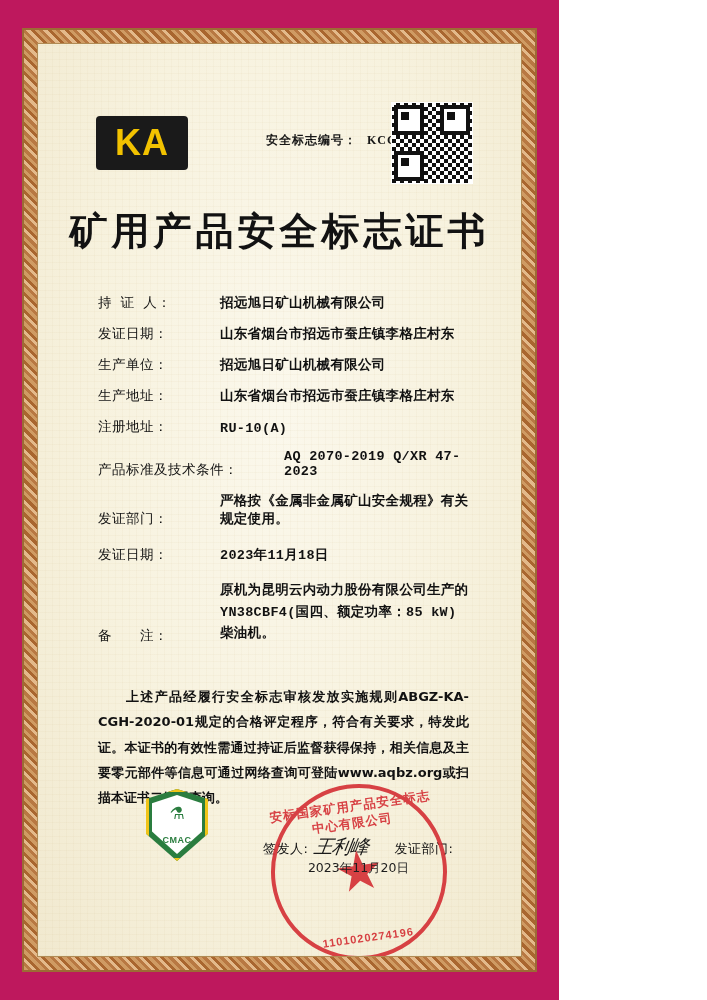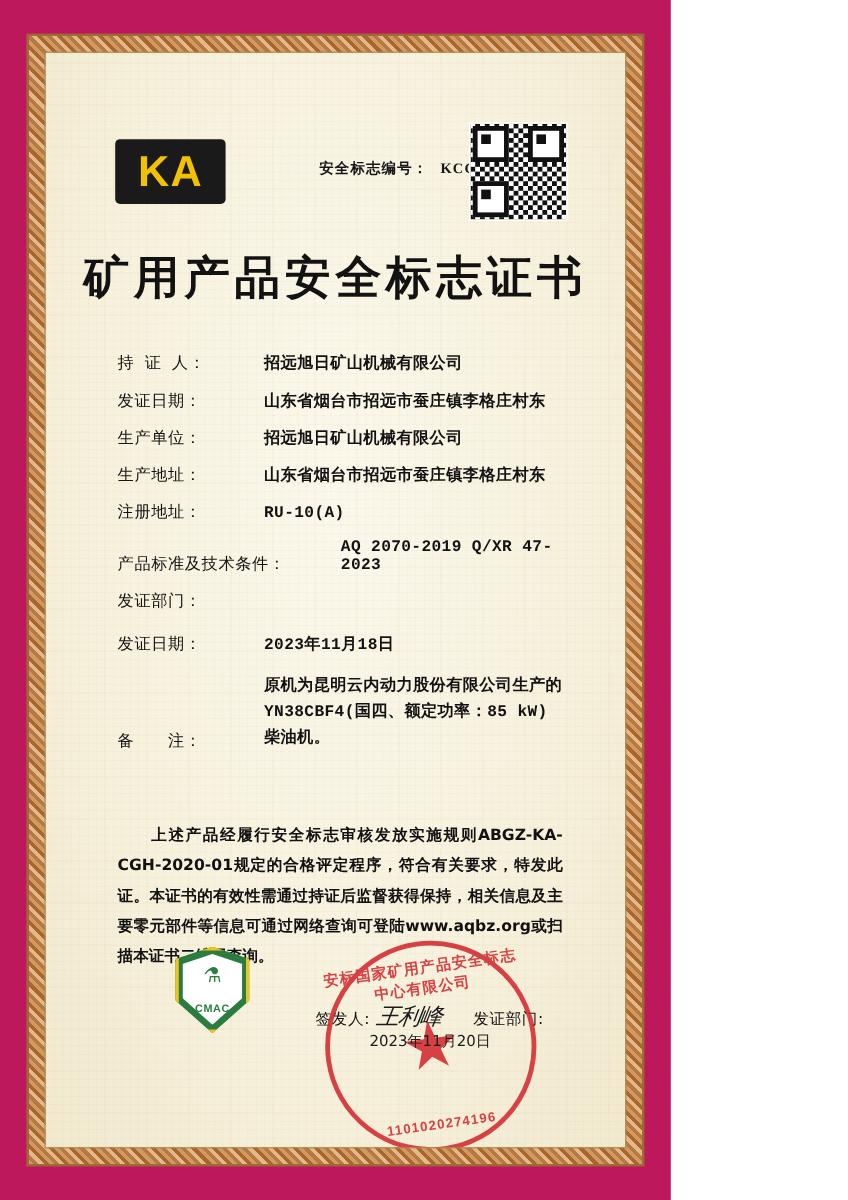--- a/index.html
+++ b/index.html
@@ -393,20 +393,21 @@
             <div class="value">RU-10(A)</div>
           </div>
 
           <div class="row">
             <div class="label wide">产品标准及技术条件：</div>
             <div class="value">AQ 2070-2019 Q/XR 47-2023</div>
           </div>
 
           <div class="row">
             <div class="label">发证部门：</div>
+            <div class="value">严格按《金属非金属矿山安全规程》有关规定使用。</div>
           </div>
 
           <div class="row date" style="margin-top:18px;">
             <div class="seg1">
               <div class="label">发证日期：</div>
               <div class="value">2023年11月18日</div>
             </div>
           </div>
 
           <div class="row note" style="margin-top:16px;">

